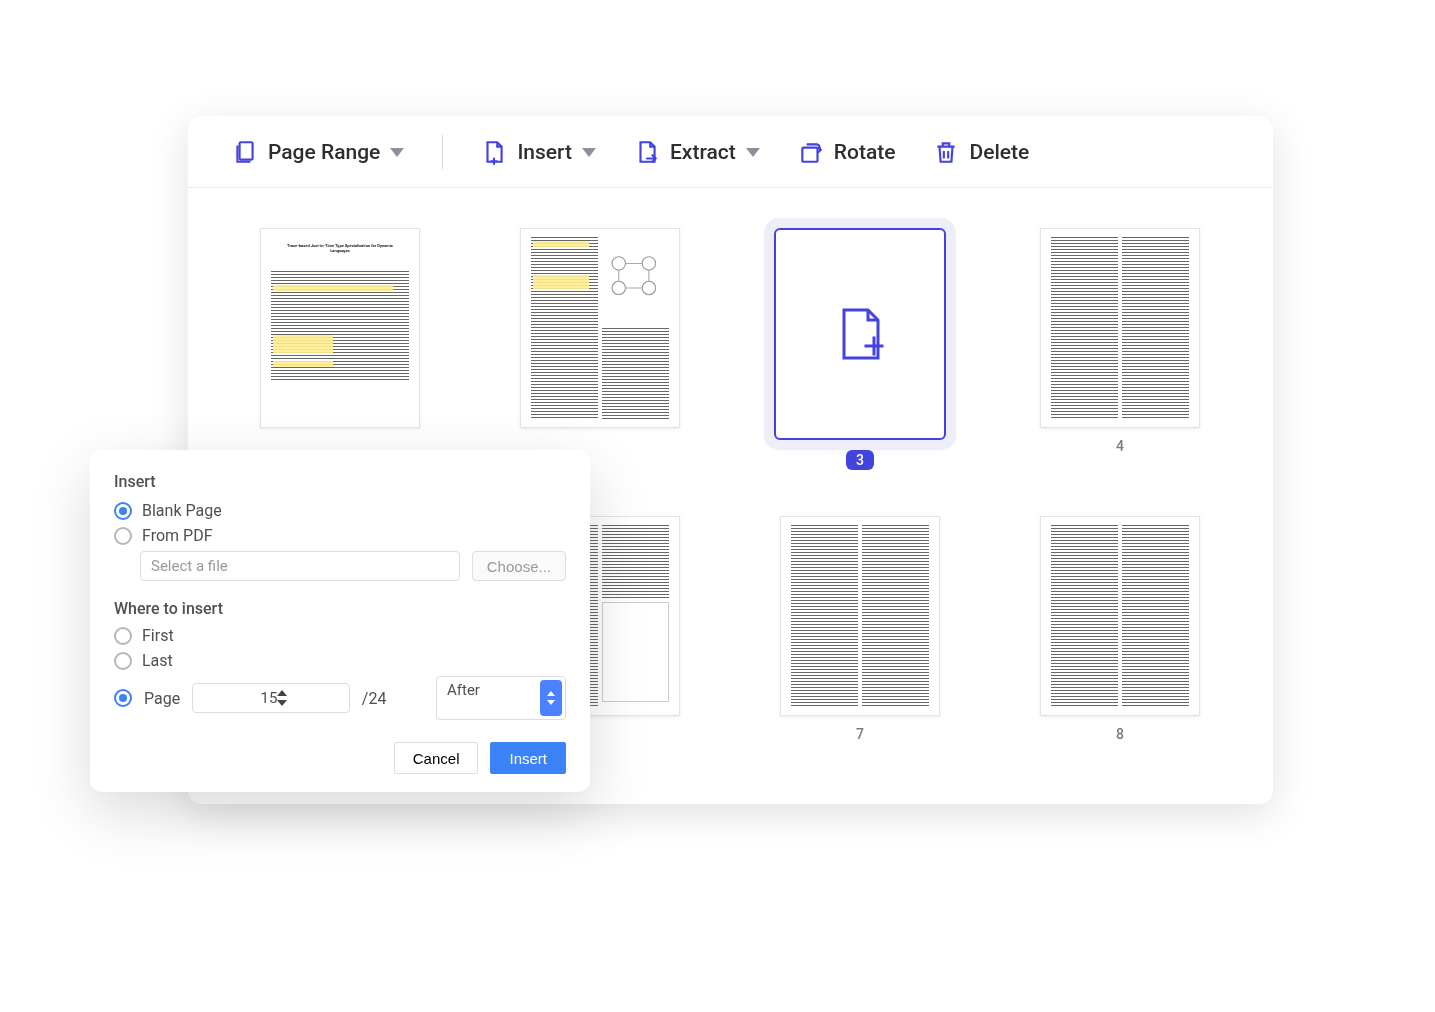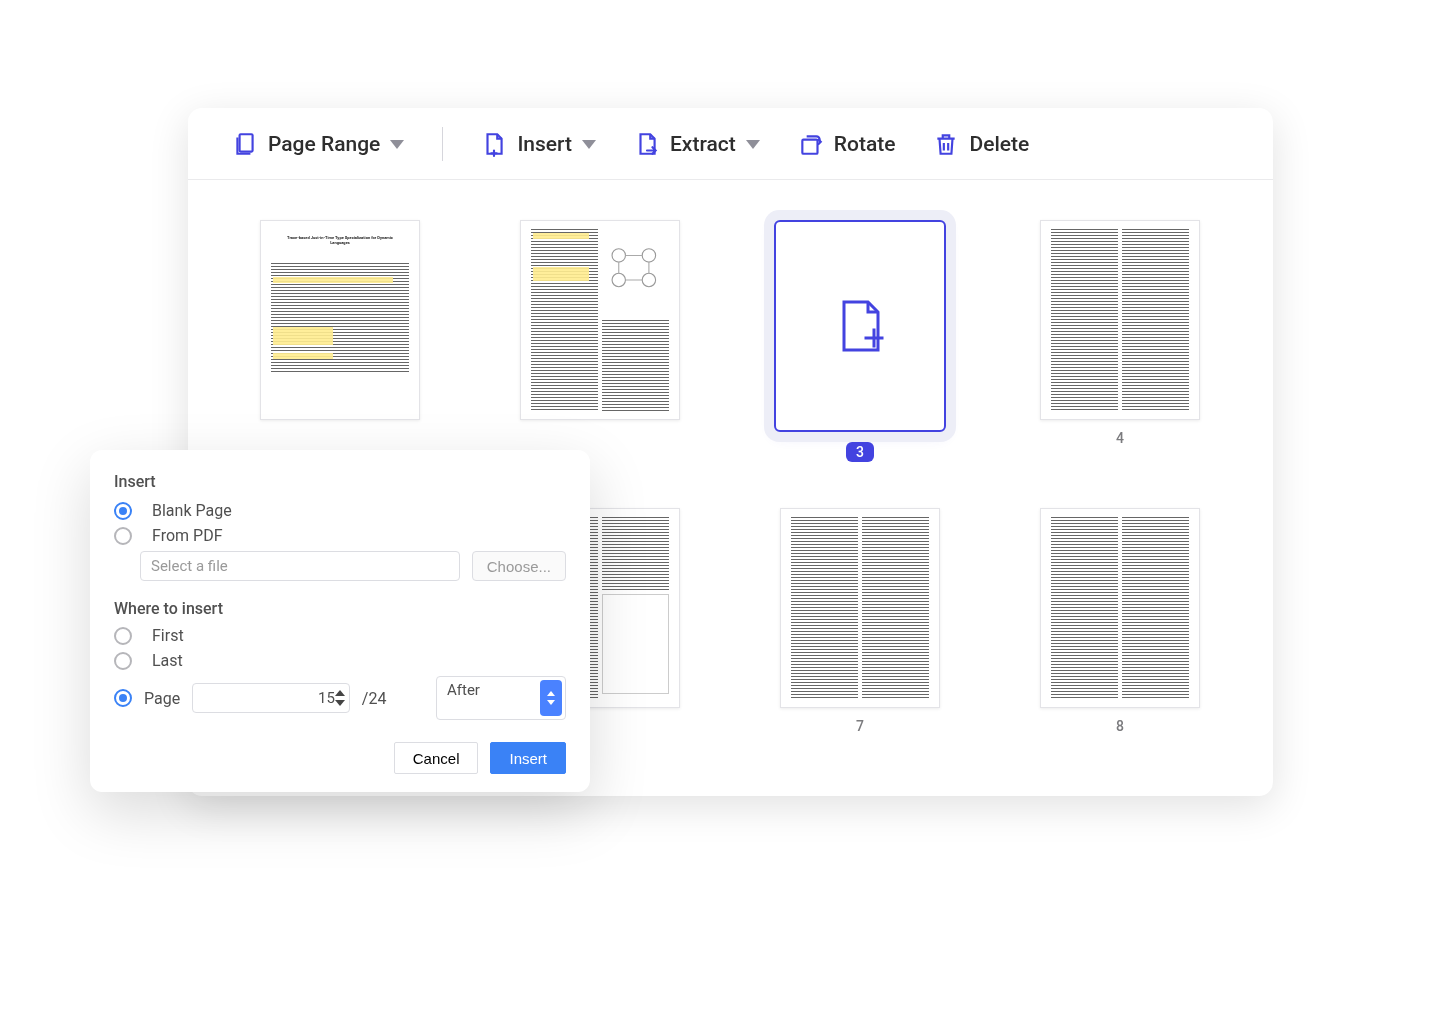--- a/index.html
+++ b/index.html
@@ -20,21 +20,21 @@
   }
   .stage {
     position: relative;
     width: 1435px;
     height: 1012px;
   }
 
   
   .organizer {
     position: absolute;
-    top: 108px;
+    top: 116px;
     left: 188px;
     width: 1085px;
     height: 688px;
     background: var(--bg);
     border-radius: 14px;
     box-shadow: 0 10px 40px rgba(0,0,0,.12);
     overflow: hidden;
   }
   .toolbar {
     height: 72px;
@@ -132,21 +132,21 @@
     width: 500px;
     background: #fff;
     border-radius: 12px;
     box-shadow: var(--panel-shadow);
     padding: 22px 24px 18px 24px;
     font-size: 16px;
     color: #505050;
   }
   .dlg-title { font-weight: 500; margin-bottom: 10px; }
   .radio-row {
-    display:flex; align-items:center; gap:20px;
+    display:flex; align-items:center; gap:10px;
     margin: 6px 0;
     cursor:pointer;
   }
   .radio {
     width:18px; height:18px; border-radius:50%;
     border:2px solid #b6b6ba; position:relative; flex:none;
   }
   .radio.checked { border-color: var(--blue-btn); }
   .radio.checked::after {
     content:""; position:absolute; inset:3px;
@@ -166,21 +166,21 @@
   .choose-btn {
     height:30px; padding:0 14px;
     border:1px solid var(--border);
     border-radius:4px; color:#9a9a9a; background:#fafafa;
     font-size:15px; cursor:default;
   }
   .section-title { margin: 8px 0 8px 0; font-weight:500; }
   .num-input {
     width:160px; height:30px;
     border:1px solid var(--border); border-radius:4px;
-    display:flex; align-items:center; justify-content:flex-end;
+    display:flex; align-items:center; justify-content:center;
     padding: 0 4px 0 10px; font-size:15px;
   }
   .stepper { display:flex; flex-direction:column; line-height:0; }
   .stepper .tri { width:0;height:0;border-left:5px solid transparent;border-right:5px solid transparent; }
   .stepper .up { border-bottom:6px solid #444; margin-bottom:2px; cursor:pointer; }
   .stepper .dn { border-top:6px solid #444; margin-top:2px; cursor:pointer; }
   .pos-select {
     height:44px; border:1px solid var(--border); border-radius:4px;
     padding: 0 26px 16px 10px; font-size:15px; background:#fff;
     position:relative; display:flex; align-items:center; min-width:130px;

